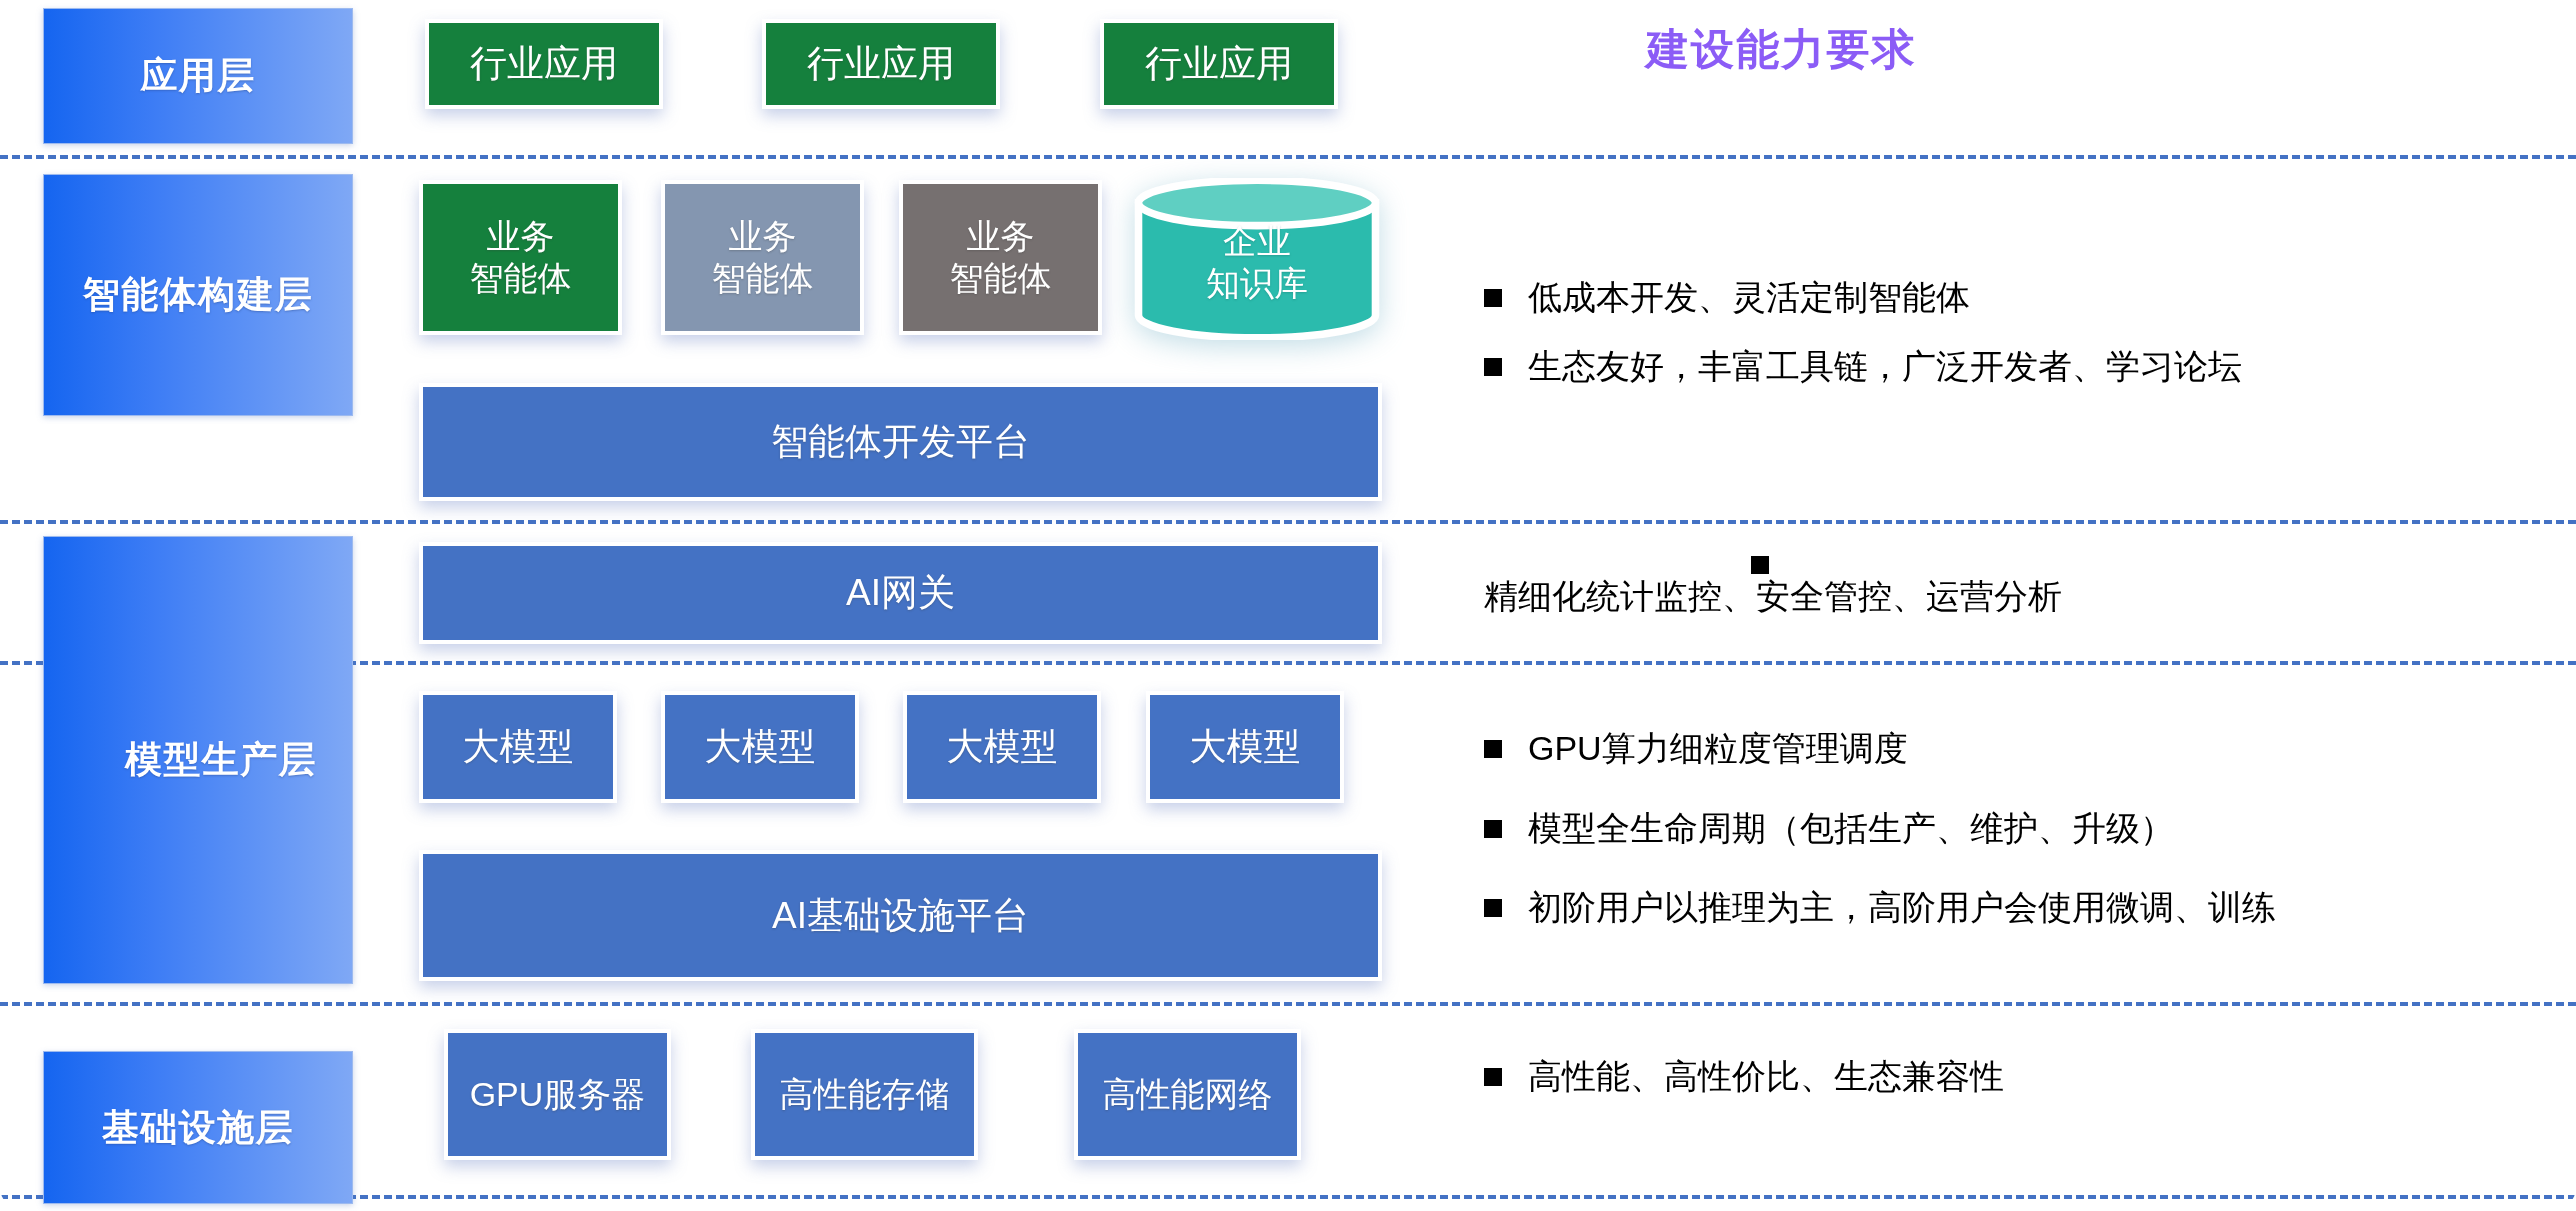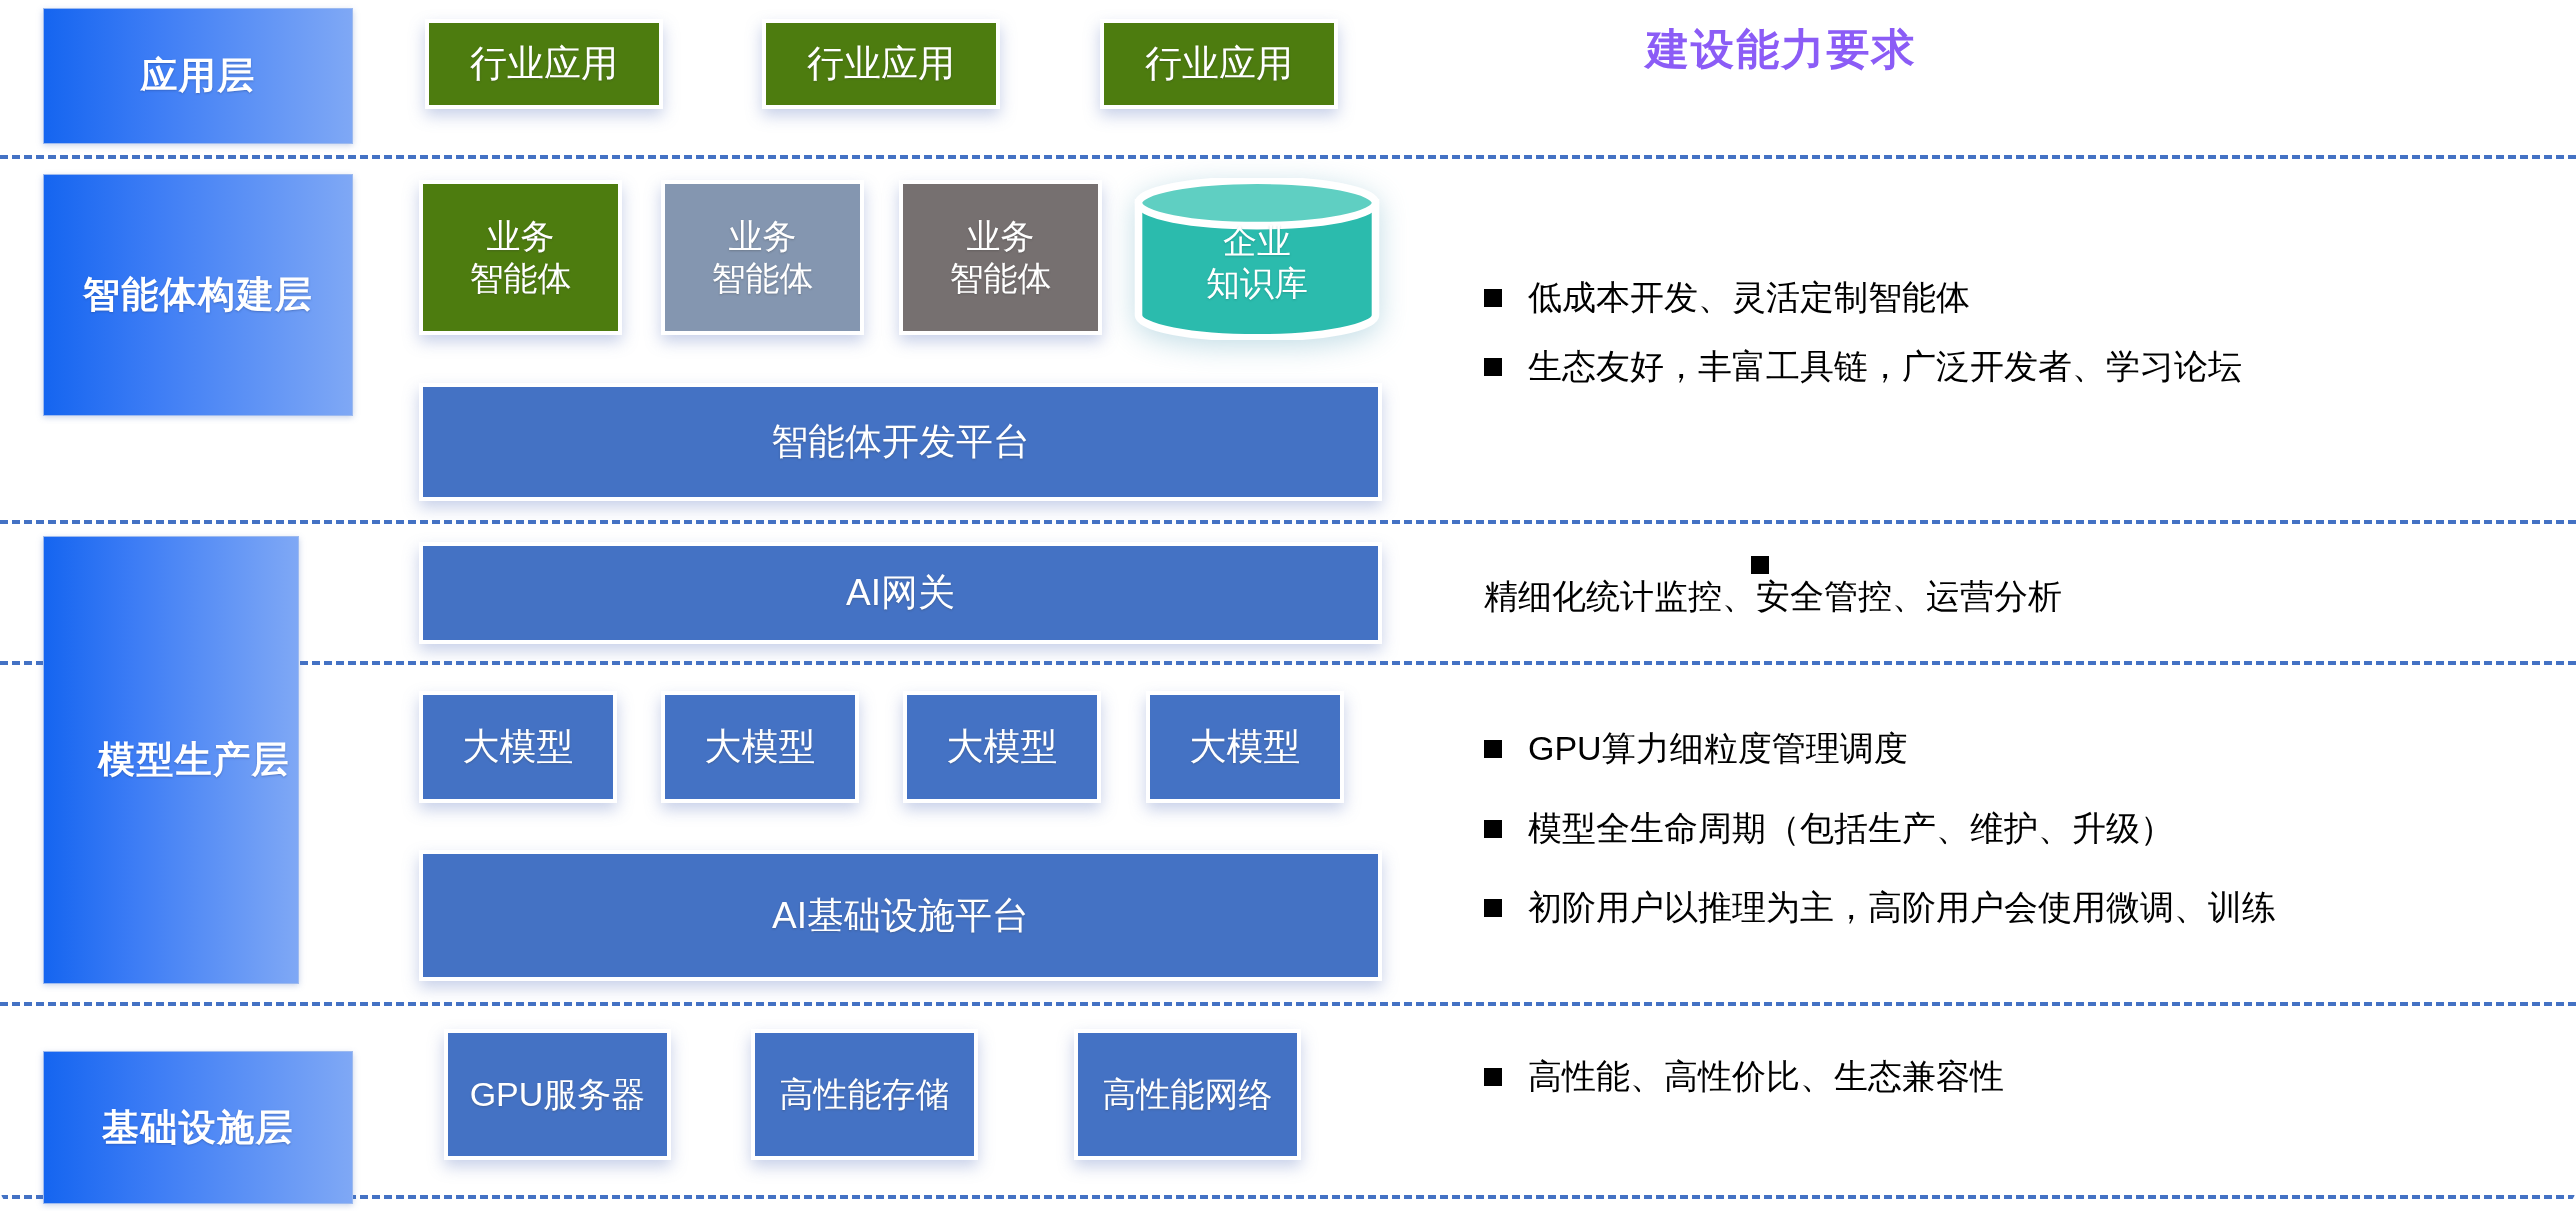--- a/index.html
+++ b/index.html
@@ -51,21 +51,21 @@
     align-items: center;
     justify-content: center;
     text-align: center;
     color: #ffffff;
     border: 4.8px solid #ffffff;
     box-sizing: border-box;
     box-shadow: 0 6.9px 15px rgba(120,140,200,0.42);
     line-height: 1.22;
     text-shadow: 0 1.4px 2.1px rgba(60,60,60,0.30);
   }
-  .node.green { background: #4d7c0f; }
+  .node.green { background: #15803d; }
   .node.blue  { background: #4472C4; }
   .node.slate { background: #8496B0; }
   .node.gray  { background: #767070; }
 
   
   .cylinder {
     position: absolute;
     filter: drop-shadow(0 6.9px 13.8px rgba(120,180,200,0.45));
   }
   .cylinder svg { display: block; }
@@ -116,21 +116,21 @@
   <div class="divider" style="top:1195px;"></div>
 
   <div class="layer-label" style="left:43px; top:8.3px; width:310px; height:136px; font-size:37px;">
     <span>应用层</span>
   </div>
 
   <div class="layer-label" style="left:43px; top:174px; width:310px; height:242px; font-size:37px;">
     <span>智能体构建层</span>
   </div>
 
-  <div class="layer-label" style="left:43px; top:536px; width:256px; height:448px; font-size:37px;padding-left:46px;">
+  <div class="layer-label" style="left:43px; top:536px; width:310px; height:448px; font-size:37px;padding-left:46px;">
     <span>模型生产层</span>
   </div>
 
   <div class="layer-label" style="left:43px; top:1023px; width:310px; height:153px; font-size:37px;margin-top:28px;">
     <span>基础设施层</span>
   </div>
 
   <div class="node green" style="left:425px; top:19px; width:238px; height:90px; font-size:37px;">
     <span>行业应用</span>
   </div>

